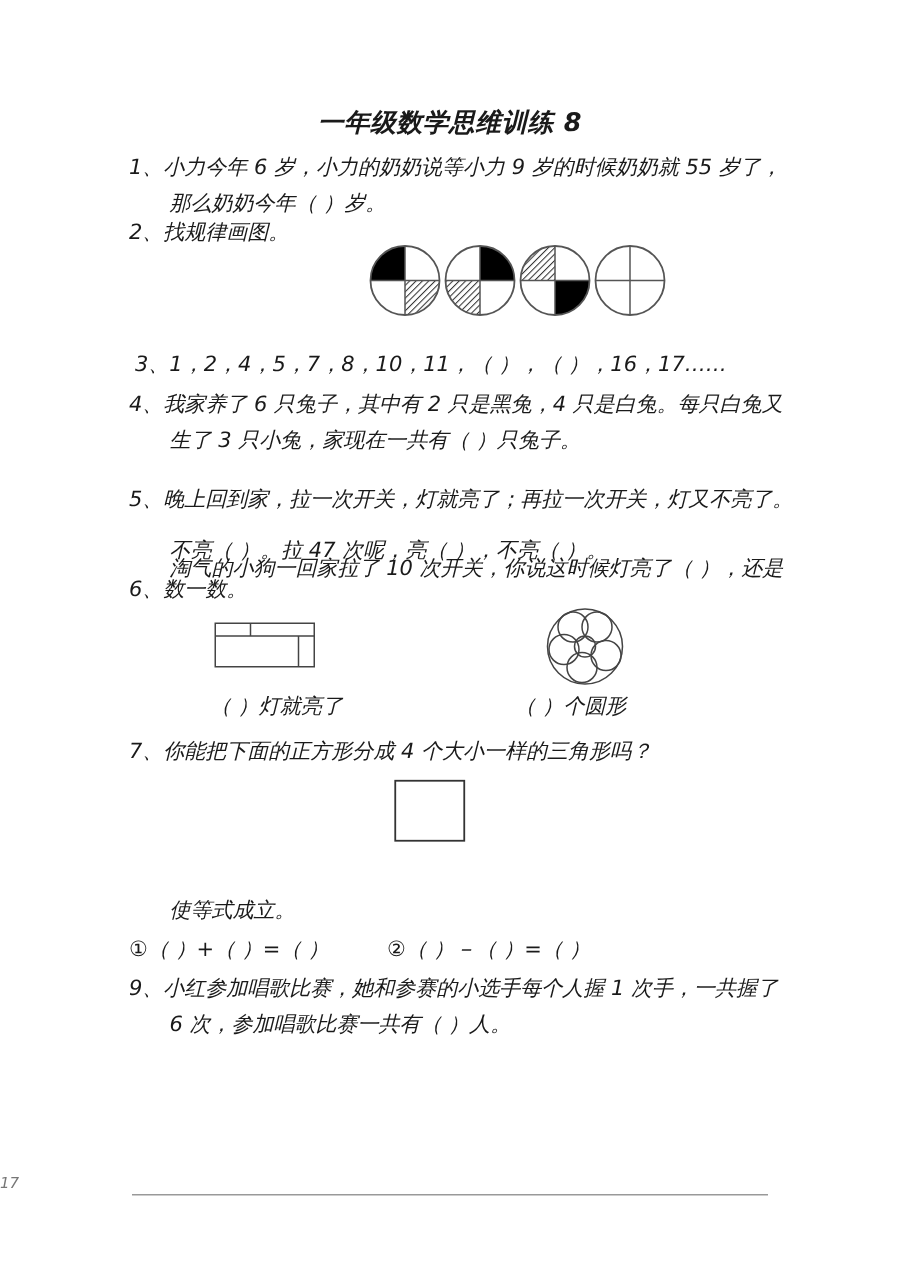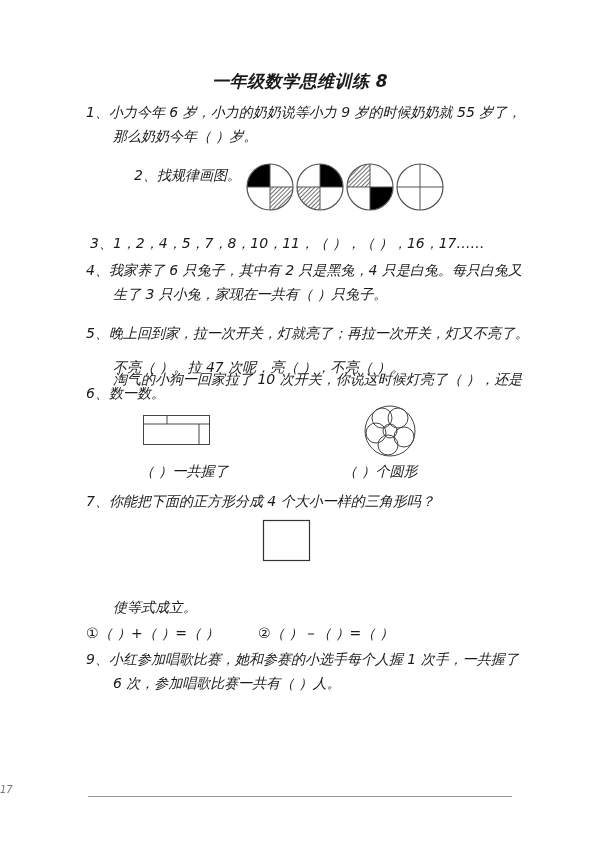--- a/index.html
+++ b/index.html
@@ -22,21 +22,21 @@
 </head>
 <body>
 
 <div class="page">
 
   <div class="title">一年级数学思维训练 8</div>
 
   <div class="line num" style="top:101px;">1、小力今年 6 岁，小力的奶奶说等小力 9 岁的时候奶奶就 55 岁了，</div>
   <div class="line indent" style="top:125px;">那么奶奶今年（      ）岁。</div>
 
-  <div class="line num" style="top:164px;margin-left:48px;">2、找规律画图。</div>
+  <div class="line num" style="top:144px;">2、找规律画图。</div>
   <svg style="left:246px; top:163px;" width="210" height="50" viewBox="0 0 210 50">
     <defs>
       <pattern id="hatch" patternUnits="userSpaceOnUse" width="3" height="3" patternTransform="rotate(45)">
         <rect width="3" height="3" fill="#fff"></rect>
         <line x1="0" y1="0" x2="0" y2="3" stroke="#333" stroke-width="1.4"></line>
       </pattern>
     </defs>
 
     <g>
       <path d="M24 24 L24 1 A23 23 0 0 0 1 24 Z" fill="#000"></path>
@@ -87,21 +87,21 @@
   </svg>
   <svg style="left:364px; top:405px;" width="52" height="52" viewBox="0 0 52 52">
     <circle cx="26" cy="26" r="25" fill="none" stroke="#444" stroke-width="1"></circle>
     <circle cx="26" cy="26" r="7" fill="none" stroke="#444" stroke-width="1"></circle>
     <circle cx="18" cy="13" r="10" fill="none" stroke="#444" stroke-width="1"></circle>
     <circle cx="34" cy="13" r="10" fill="none" stroke="#444" stroke-width="1"></circle>
     <circle cx="12" cy="28" r="10" fill="none" stroke="#444" stroke-width="1"></circle>
     <circle cx="40" cy="32" r="10" fill="none" stroke="#444" stroke-width="1"></circle>
     <circle cx="24" cy="40" r="10" fill="none" stroke="#444" stroke-width="1"></circle>
   </svg>
-  <div class="line" style="left:140px; top:460px;">（  ）一共握了</div>
+  <div class="line" style="left:140px; top:460px;">（  ）灯就亮了</div>
   <div class="line" style="left:343px; top:460px;">（  ）个圆形</div>
 
   <div class="line num" style="top:490px;">7、你能把下面的正方形分成 4 个大小一样的三角形吗？</div>
   <svg style="left:263px; top:520px;" width="48" height="42" viewBox="0 0 48 42">
     <rect x="0.5" y="0.5" width="46" height="40" fill="none" stroke="#333" stroke-width="1.2"></rect>
   </svg>
 
   <div class="line indent" style="top:596px;">使等式成立。</div>
   <div class="line" style="left:86px; top:622px;">①（   ）+（   ）=（    ）</div>
   <div class="line" style="left:258px; top:622px;">②（   ）－（   ）=（    ）</div>

